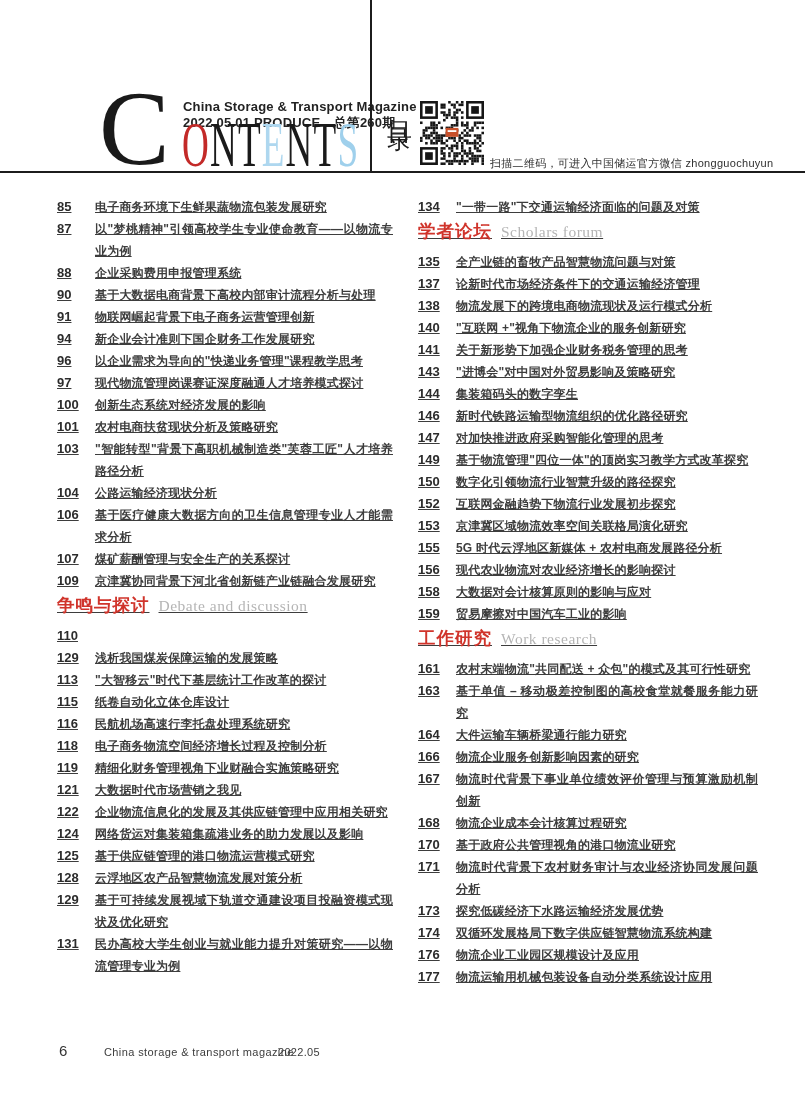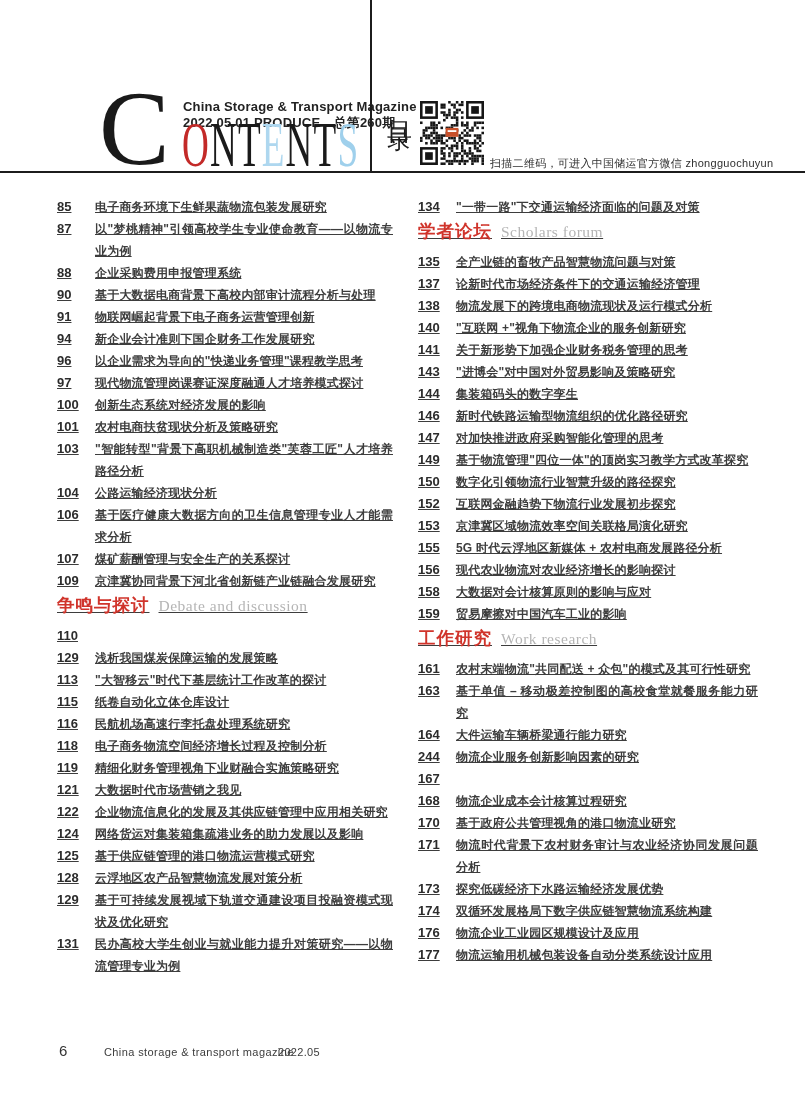--- a/index.html
+++ b/index.html
@@ -512,25 +512,26 @@
     </div>
     <div class="toc-item">
       <span class="num">163</span>
       <span class="title">基于单值 – 移动极差控制图的高校食堂就餐服务能力研究</span>
     </div>
     <div class="toc-item">
       <span class="num">164</span>
       <span class="title">大件运输车辆桥梁通行能力研究</span>
     </div>
     <div class="toc-item">
-      <span class="num">244</span>
+      <span class="num">166</span>
       <span class="title">物流企业服务创新影响因素的研究</span>
     </div>
     <div class="toc-item">
       <span class="num">167</span>
+      <span class="title">物流时代背景下事业单位绩效评价管理与预算激励机制创新</span>
     </div>
     <div class="toc-item">
       <span class="num">168</span>
       <span class="title">物流企业成本会计核算过程研究</span>
     </div>
     <div class="toc-item">
       <span class="num">170</span>
       <span class="title">基于政府公共管理视角的港口物流业研究</span>
     </div>
     <div class="toc-item">

